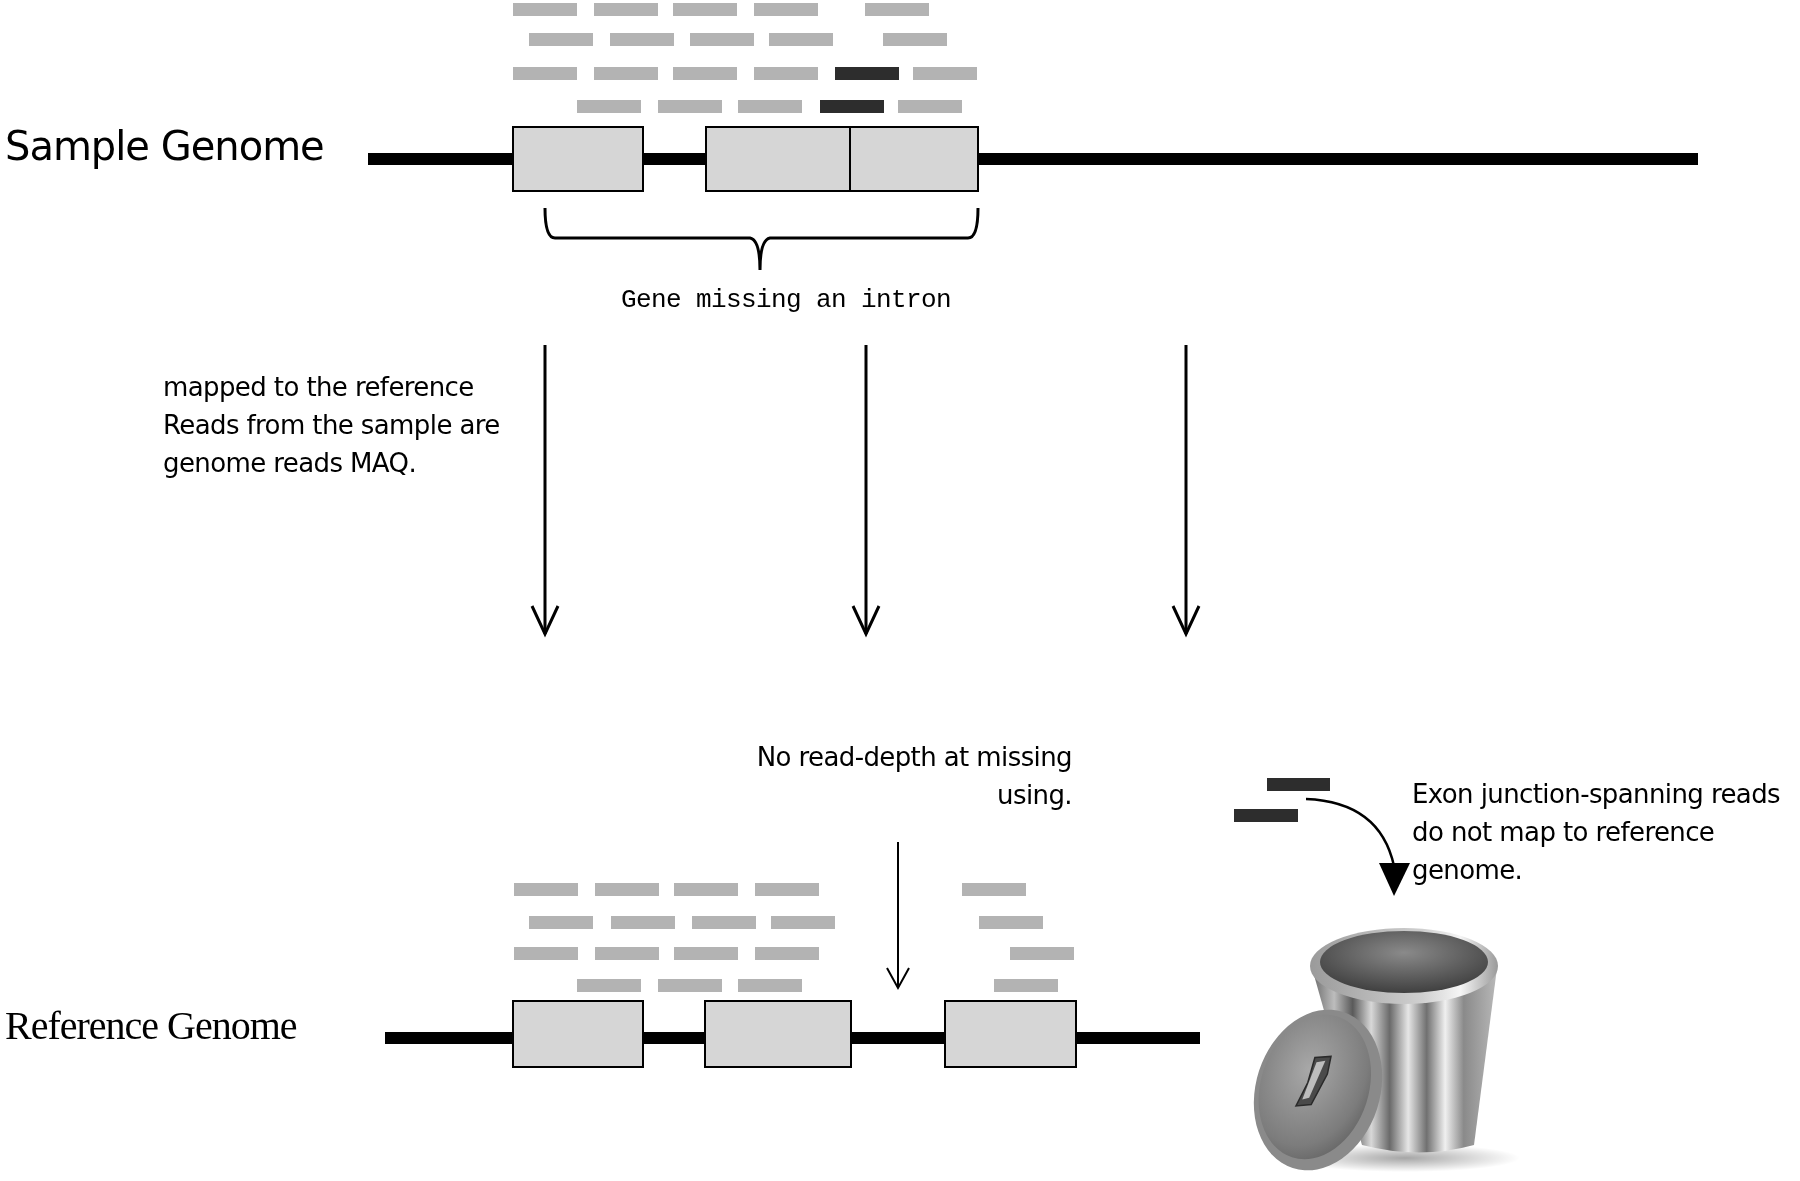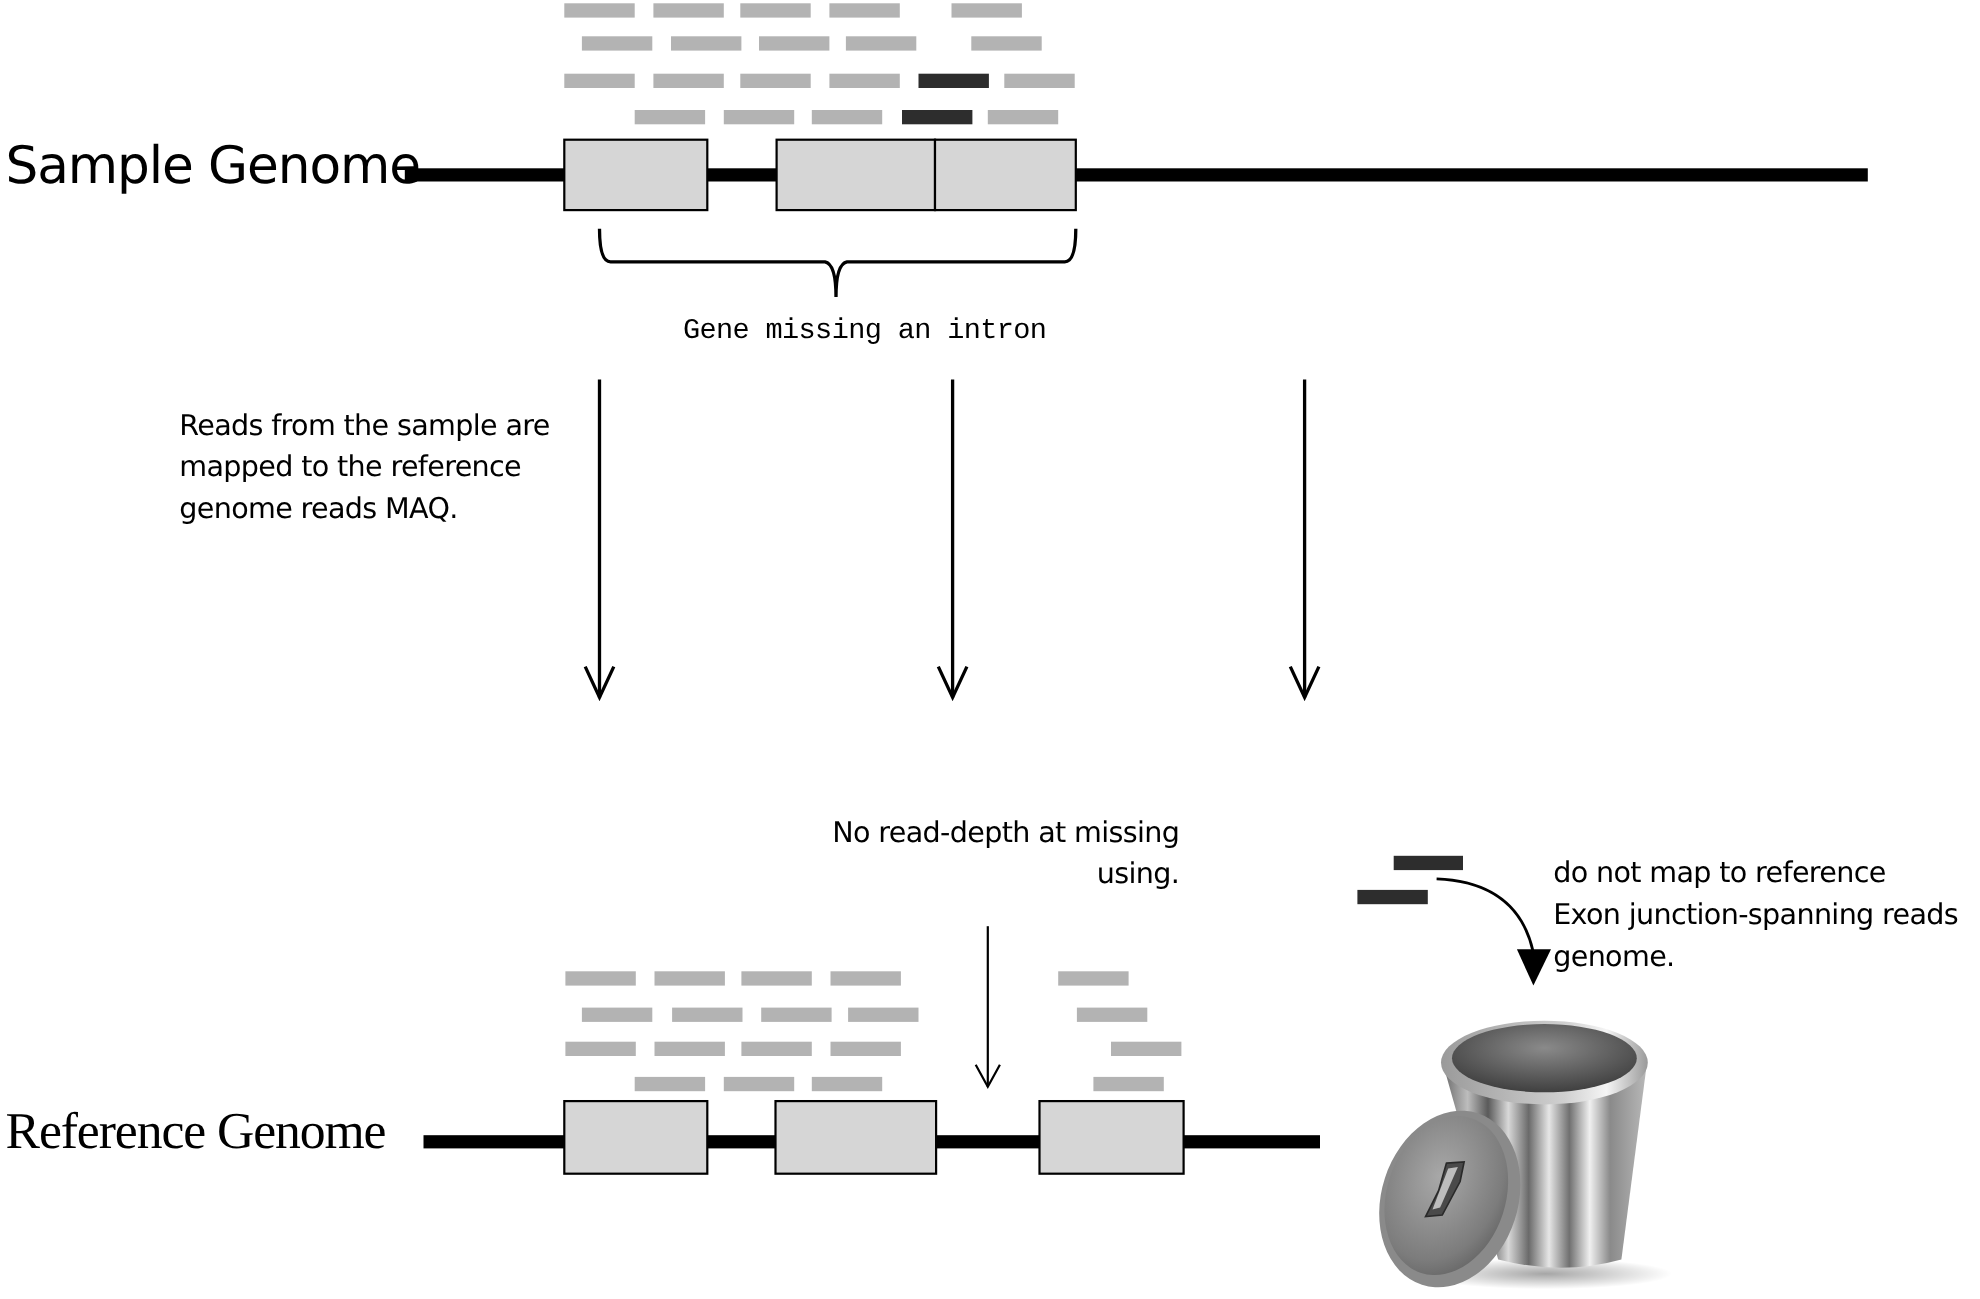--- a/index.html
+++ b/index.html
@@ -1,20 +1,20 @@
 <!DOCTYPE html>
 <html><head>
 <meta charset="utf-8">
 <style>
   html, body { margin: 0; padding: 0; background: #ffffff; }
   body { width: 1800px; height: 1181px; position: relative; overflow: hidden;
          font-family: "DejaVu Sans", "Liberation Sans", sans-serif; color: #000; }
   #canvas { position: absolute; left: 0; top: 0; }
   .lbl { position: absolute; white-space: nowrap; color: #000; }
-  .big { font-size: 47px; letter-spacing: -1px; }
+  .big { font-size: 40px; letter-spacing: -1px; }
   .txt { font-size: 26px; line-height: 38px; letter-spacing: -0.6px; }
   .read { fill: #b3b3b3; }
   .read.junction { fill: #2d2d2d; }
   .exon { fill: #d6d6d6; stroke: #000; stroke-width: 2; }
   .genome-line { fill: #000; }
 </style>
 </head>
 <body>
 
 <svg id="canvas" width="1800" height="1181" viewBox="0 0 1800 1181">
@@ -152,29 +152,29 @@
       <path d="M1305 1060 L1320 1054 L1322 1072 L1316 1106 L1302 1112 L1306 1086 Z" fill="#4a4a4a" stroke="#2a2a2a" stroke-width="1.5"></path>
       <path d="M1308 1064 L1316 1060 L1312 1100 L1306 1104 Z" fill="#bdbdbd"></path>
     </g>
   </g>
 </svg>
 
 <div class="lbl big" style="left:5px; top:123px;">Sample Genome</div>
 <div class="lbl txt" style="left:621px; top:281px;font-family:Liberation Mono, monospace;">Gene missing an intron</div>
 
 <div class="lbl txt" style="left:163px; top:368px;">
+  <div>mapped to the reference</div>
   <div>Reads from the sample are</div>
-  <div>mapped to the reference</div>
   <div>genome reads MAQ.</div>
 </div>
 
 <div class="lbl txt" style="left:742px; top:738px; width:330px; text-align:right;">
   <div>No read-depth at missing</div>
   <div>using.</div>
 </div>
 
 <div class="lbl big" style="left:5px; top:1002px;font-family:Liberation Serif, serif;">Reference Genome</div>
 
 <div class="lbl txt" style="left:1412px; top:775px;">
+  <div>Exon junction-spanning reads</div>
   <div>do not map to reference</div>
-  <div>Exon junction-spanning reads</div>
   <div>genome.</div>
 </div>
 
 </body></html>

